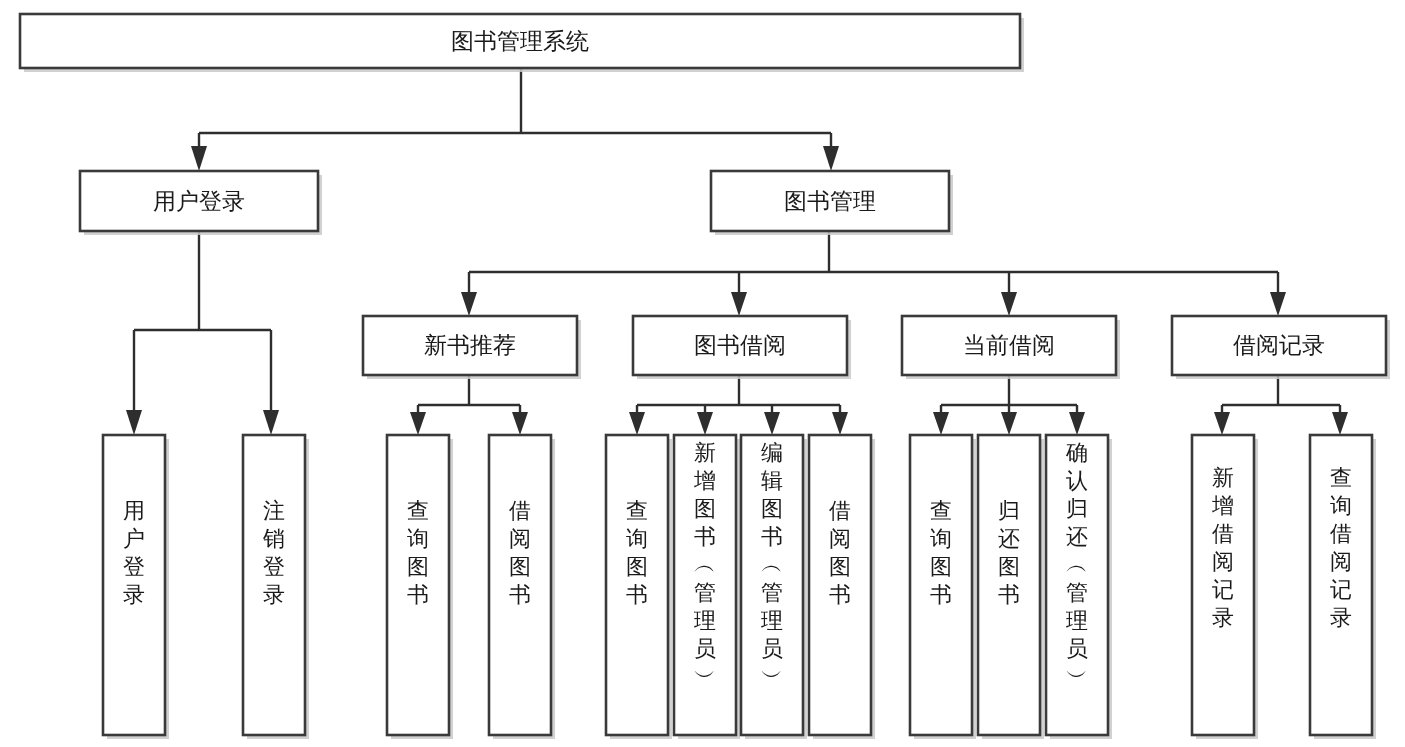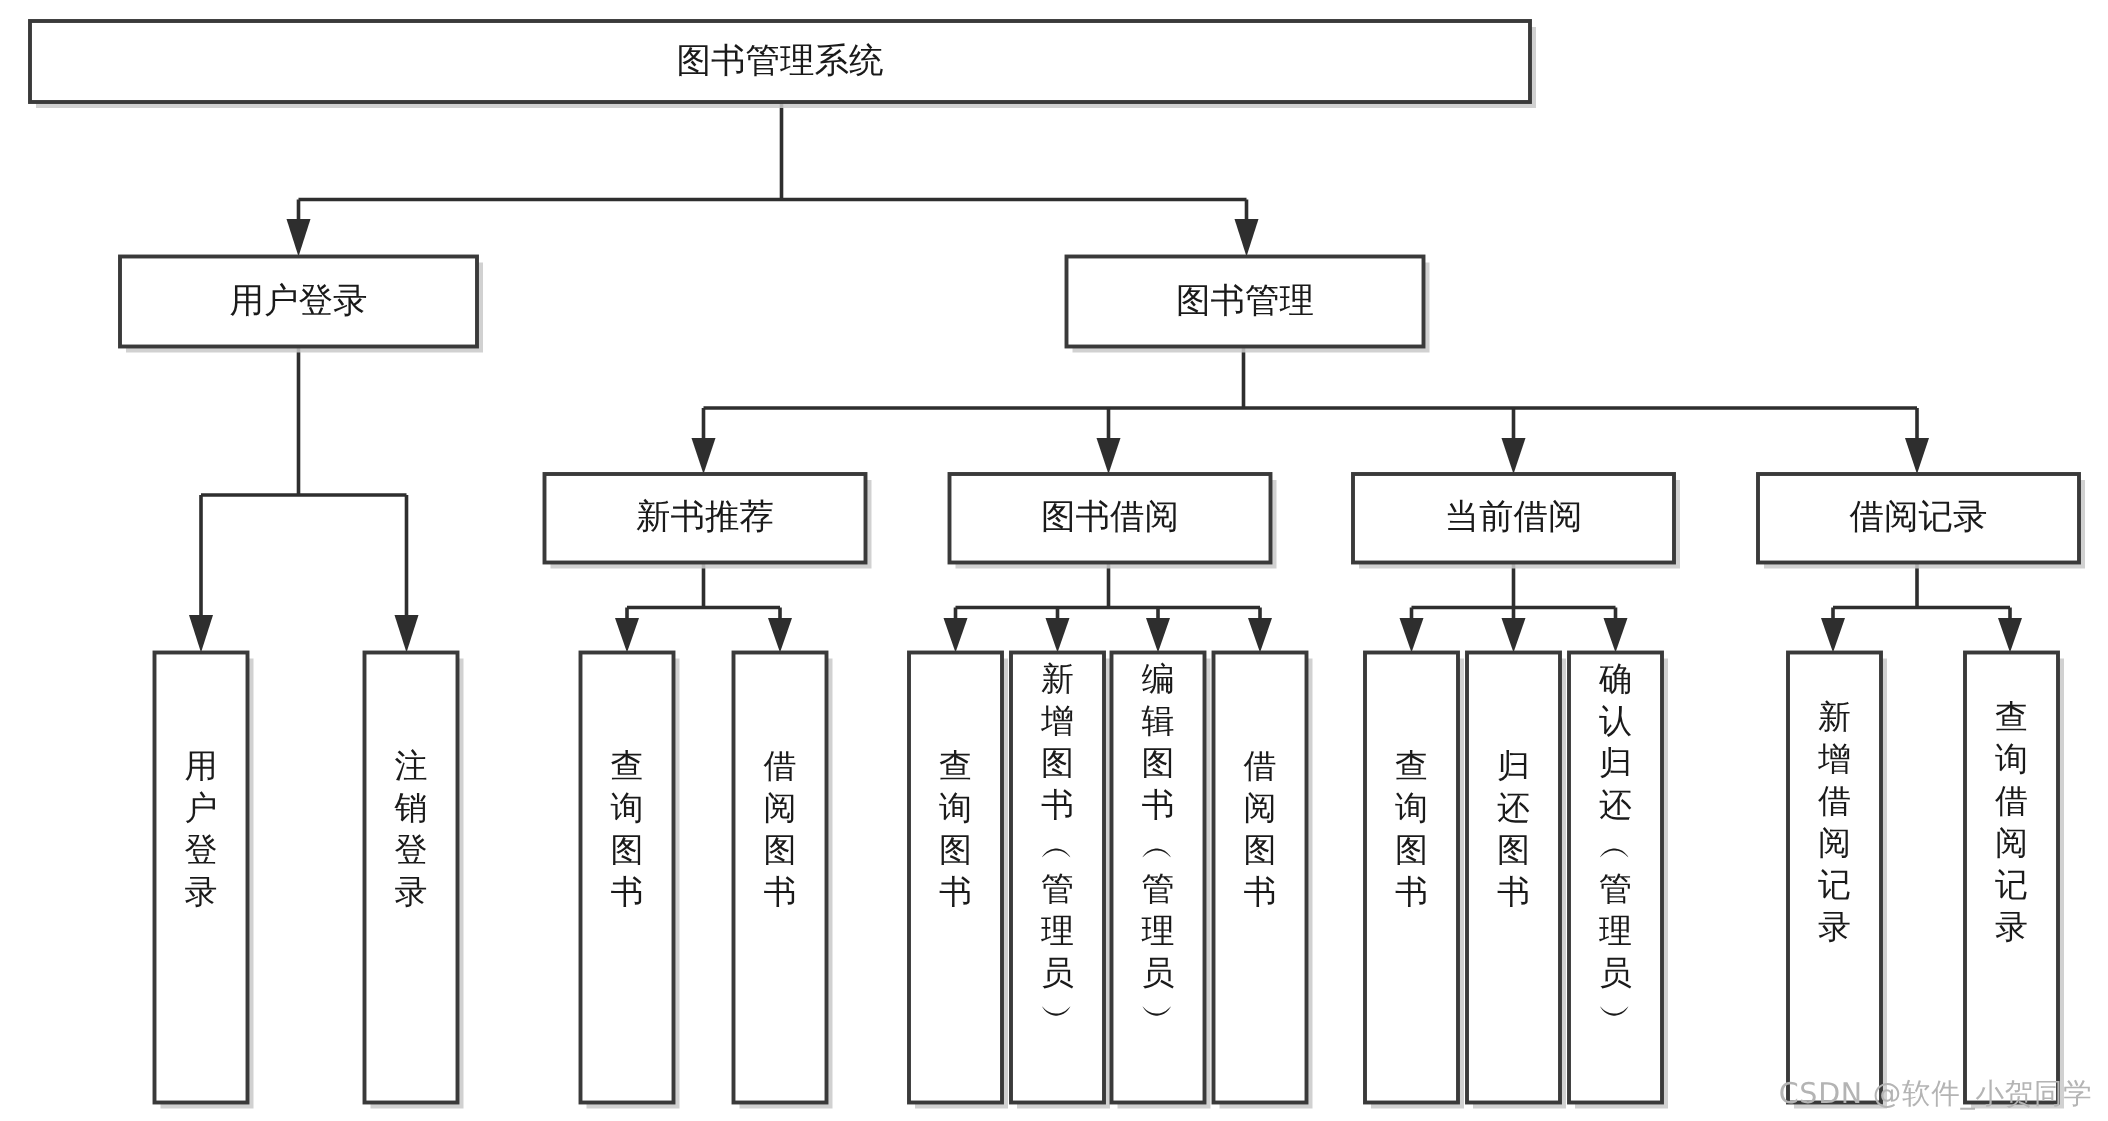--- a/index.html
+++ b/index.html
@@ -249,14 +249,13 @@
       <text class="node-label-v" x="1223" y="485"><tspan x="1223" dy="0">新</tspan><tspan x="1223" dy="28">增</tspan><tspan x="1223" dy="28">借</tspan><tspan x="1223" dy="28">阅</tspan><tspan x="1223" dy="28">记</tspan><tspan x="1223" dy="28">录</tspan></text>
     </g>
     <g>
       <rect class="node-shadow" x="1314" y="439" width="62" height="300"></rect>
       <rect class="node-box" x="1310" y="435" width="62" height="300"></rect>
       <text class="node-label-v" x="1341" y="485"><tspan x="1341" dy="0">查</tspan><tspan x="1341" dy="28">询</tspan><tspan x="1341" dy="28">借</tspan><tspan x="1341" dy="28">阅</tspan><tspan x="1341" dy="28">记</tspan><tspan x="1341" dy="28">录</tspan></text>
     </g>
 
   </svg>
 
-  <div class="watermark">CSDN @软件_小贺同学</div>
 </div>
 
 </body></html>

